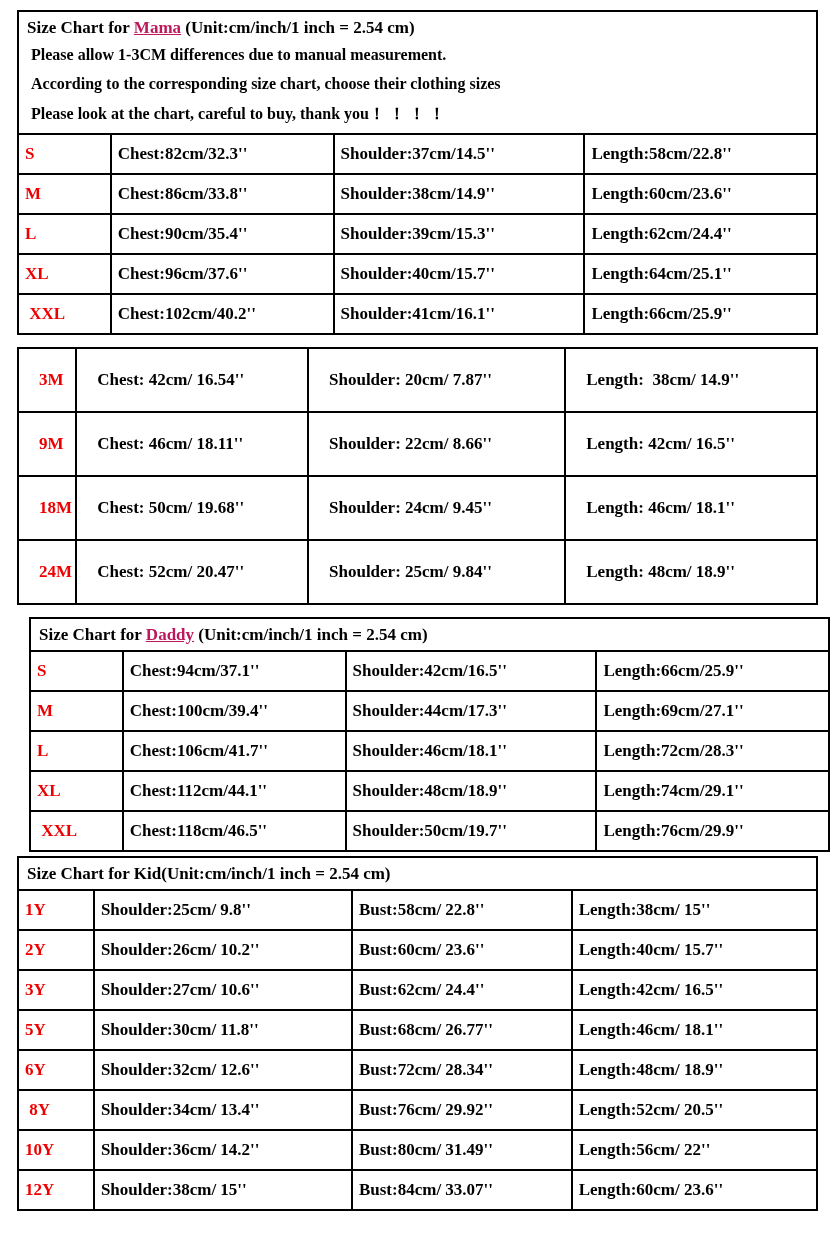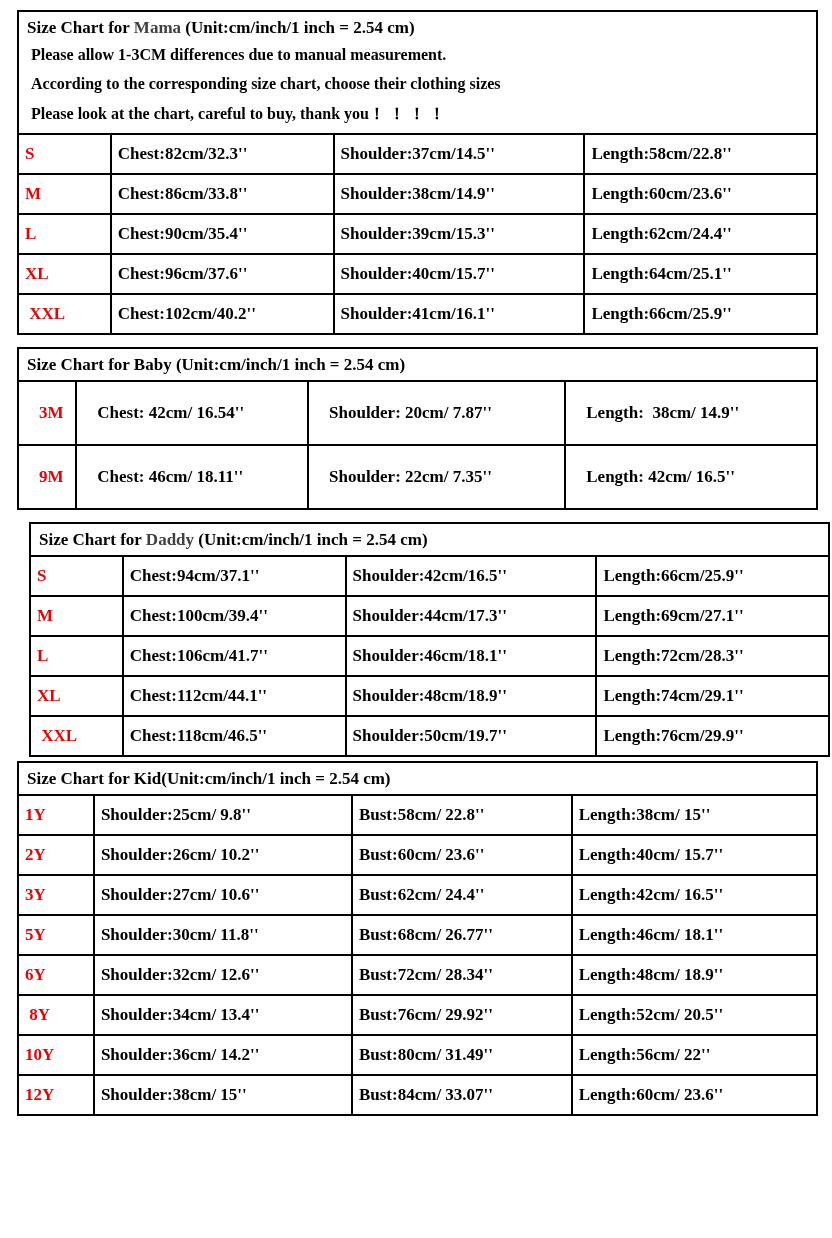--- a/index.html
+++ b/index.html
@@ -35,21 +35,21 @@
   tr.data td {
     border: 2px solid #000;
     font-size: 17px;
     line-height: 22px;
     padding: 8px 6px;
     white-space: pre-wrap;
     overflow: hidden;
   }
   table.baby tr.data td { padding: 20px; }
   td.size { color: #ee0000; }
-  .red-name { color: #404040; }
+  .red-name { color: #be185d; text-decoration: underline; }
 </style>
 </head>
 <body>
 
 <div>
 
   <table class="size-table mama">
     <colgroup>
       <col style="width:11.6%">
         <col style="width:27.9%">
@@ -103,34 +103,43 @@
   </table>
 
   <table class="size-table baby">
     <colgroup>
       <col style="width:7.3%">
         <col style="width:29.0%">
         <col style="width:32.2%">
         <col style="width:31.5%">
     </colgroup>
     <tbody>
-      <tr>
-        <th class="title" colspan="4">Size Chart for Baby (Unit:cm/inch/1 inch = 2.54 cm)</th>
-      </tr>
       <tr class="data">
         <td class="size">3M</td>
         <td>Chest: 42cm/ 16.54''</td>
         <td>Shoulder: 20cm/ 7.87''</td>
         <td>Length:  38cm/ 14.9''</td>
       </tr>
       <tr class="data">
         <td class="size">9M</td>
         <td>Chest: 46cm/ 18.11''</td>
-        <td>Shoulder: 22cm/ 7.35''</td>
+        <td>Shoulder: 22cm/ 8.66''</td>
         <td>Length: 42cm/ 16.5''</td>
+      </tr>
+      <tr class="data">
+        <td class="size">18M</td>
+        <td>Chest: 50cm/ 19.68''</td>
+        <td>Shoulder: 24cm/ 9.45''</td>
+        <td>Length: 46cm/ 18.1''</td>
+      </tr>
+      <tr class="data">
+        <td class="size">24M</td>
+        <td>Chest: 52cm/ 20.47''</td>
+        <td>Shoulder: 25cm/ 9.84''</td>
+        <td>Length: 48cm/ 18.9''</td>
       </tr>
     </tbody>
   </table>
 
   <table class="size-table daddy tight">
     <colgroup>
       <col style="width:11.6%">
         <col style="width:27.9%">
         <col style="width:31.4%">
         <col style="width:29.1%">

